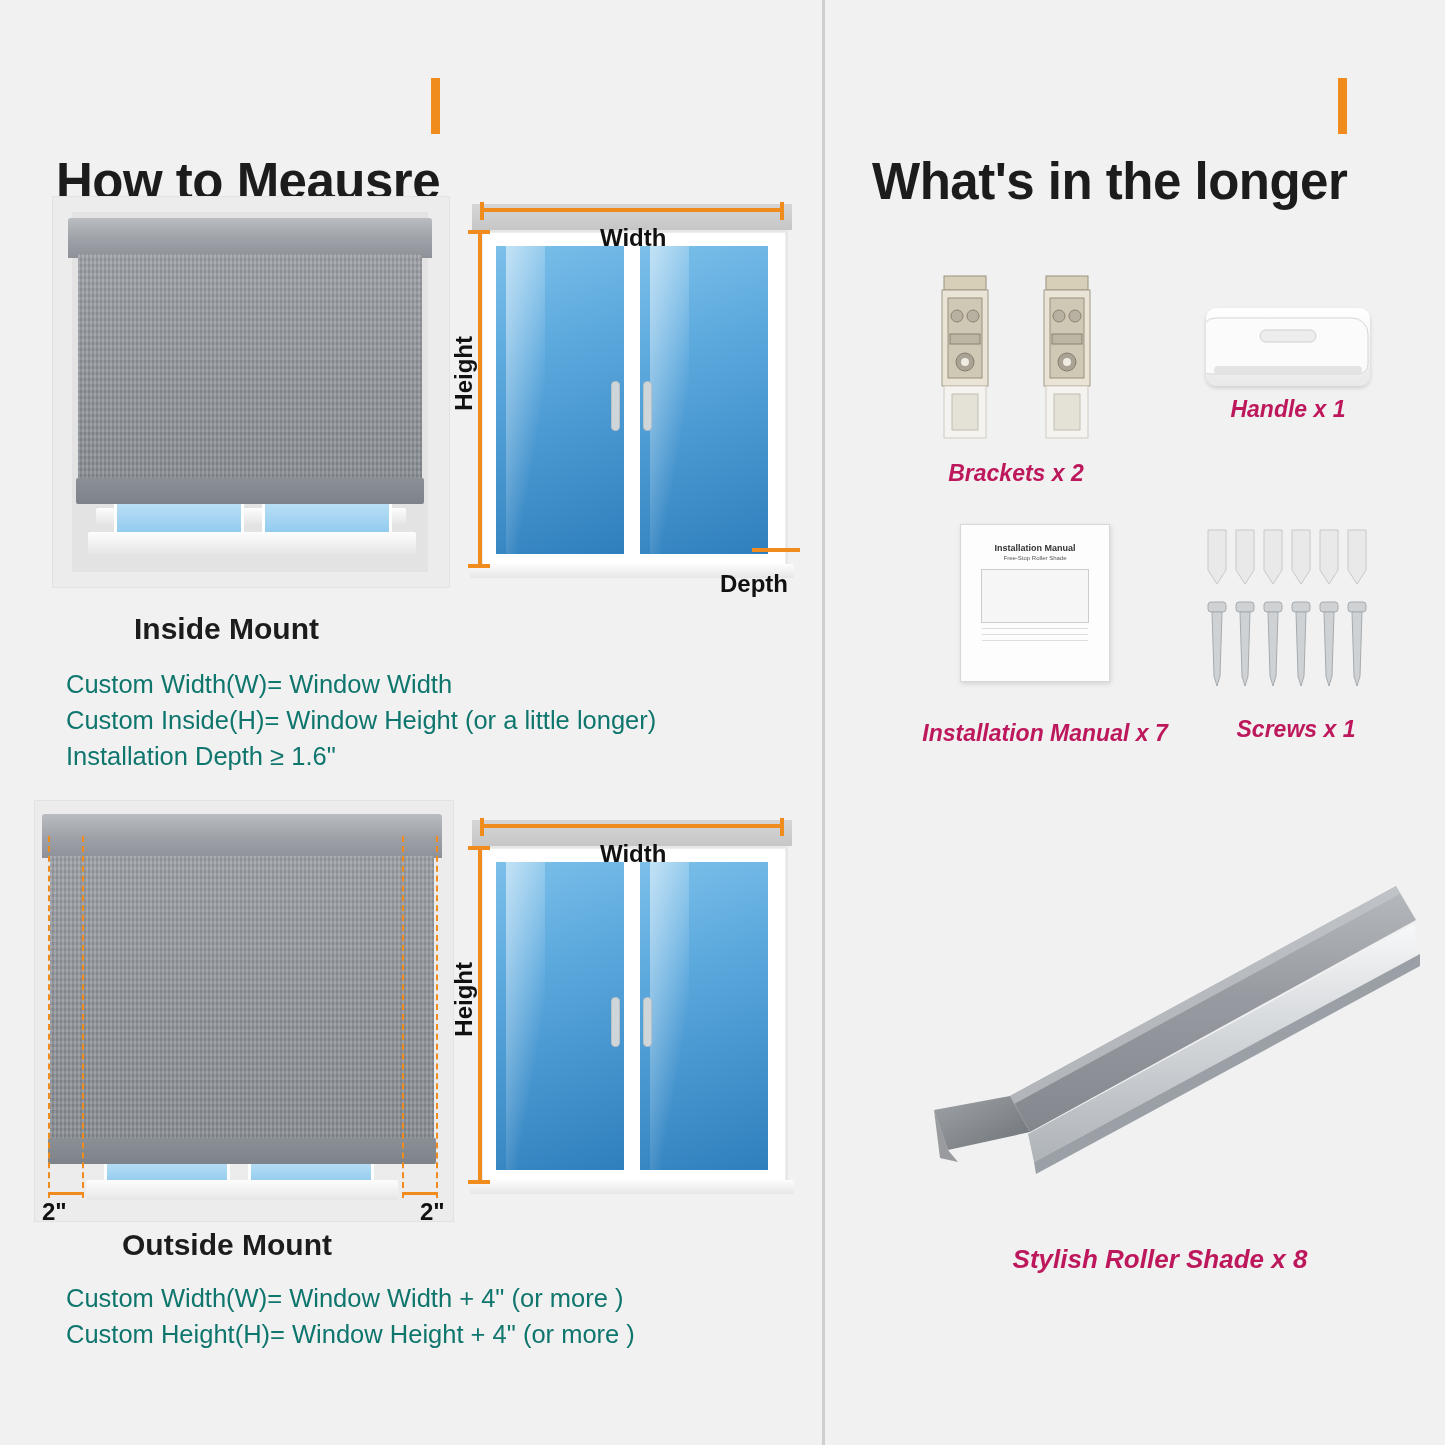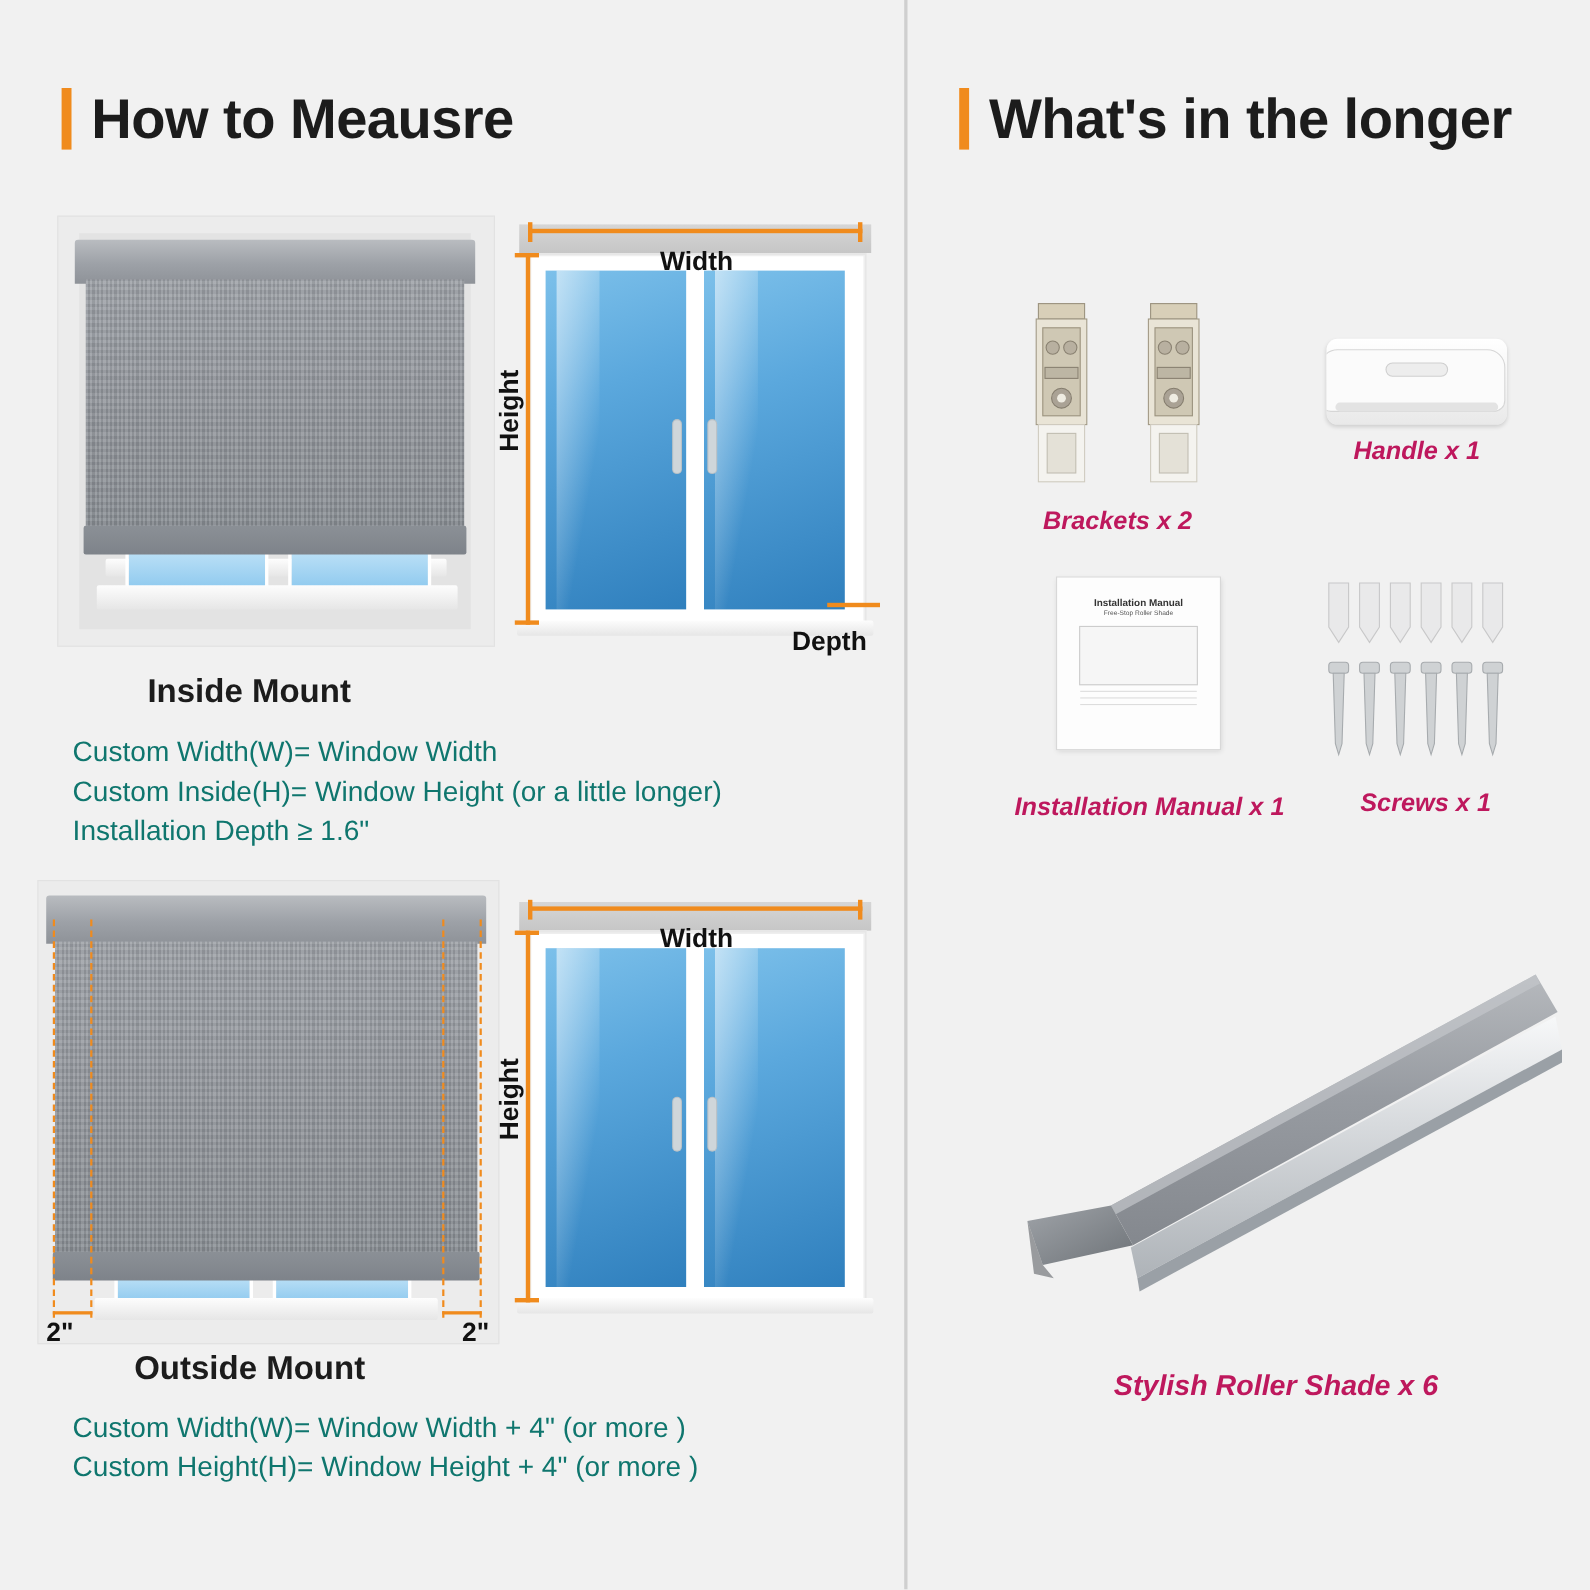--- a/index.html
+++ b/index.html
@@ -7,21 +7,21 @@
     width:1445px;height:1445px;
     background:#f2f2f2;
     font-family:"Liberation Sans",sans-serif;
     color:#1a1a1a;
     overflow:hidden;
   }
   .page{position:relative;width:1445px;height:1445px;background:#f1f1f1;}
   .divider{position:absolute;left:822px;top:0;width:3px;height:1445px;background:#cfcfcf;}
 
   
-  .heading{position:absolute;display:flex;align-items:center;gap:18px;}
+  .heading{position:absolute;display:flex;align-items:flex-end;gap:18px;flex-direction:column;}
   .heading .bar{width:9px;height:56px;background:#f08b1d;}
   .heading .txt{font-size:51px;font-weight:bold;letter-spacing:-0.5px;color:#1c1c1c;}
 
   
   .caption{position:absolute;font-size:30px;font-weight:bold;color:#1c1c1c;}
   .bodyline{position:absolute;font-size:25.5px;color:#0f766e;white-space:nowrap;}
   .pkg-label{position:absolute;font-size:23px;font-weight:bold;font-style:italic;color:#be185d;white-space:nowrap;text-align:center;}
 
   
   .scene{position:absolute;}
@@ -223,21 +223,21 @@
   <div class="pkg-label" style="left:1166px;top:396px;width:244px;">Handle x 1</div>
 
   <div class="manual" style="left:960px;top:524px;width:148px;height:156px;">
     <div class="mtitle">Installation Manual</div>
     <div class="msub">Free-Stop Roller Shade</div>
     <div class="mbox"></div>
     <div class="mline"></div>
     <div class="mline"></div>
     <div class="mline"></div>
   </div>
-  <div class="pkg-label" style="left:900px;top:720px;width:290px;">Installation Manual x 1</div>
+  <div class="pkg-label" style="left:900px;top:720px;width:290px;">Installation Manual x 7</div>
 
   <div class="anchor" style="left:1206px;top:528px;width:180px;height:60px;">
     <svg width="180" height="60" viewBox="0 0 180 60">
       <g fill="#e9e9ea" stroke="#c8c8c9">
         <path d="M2 2 h18 v40 l-9 14 l-9 -14 z"></path>
         <path d="M30 2 h18 v40 l-9 14 l-9 -14 z"></path>
         <path d="M58 2 h18 v40 l-9 14 l-9 -14 z"></path>
         <path d="M86 2 h18 v40 l-9 14 l-9 -14 z"></path>
         <path d="M114 2 h18 v40 l-9 14 l-9 -14 z"></path>
         <path d="M142 2 h18 v40 l-9 14 l-9 -14 z"></path>
@@ -298,15 +298,15 @@
       <path d="M110 238 L496 28 L516 62 L130 274 Z" fill="url(#fab)"></path>
       <path d="M110 238 L496 28 L500 36 L114 246 Z" fill="#c3c6ca" opacity=".7"></path>
 
       <path d="M110 238 L130 274 L48 292 L34 252 Z" fill="url(#cap)"></path>
 
       <path d="M128 276 L514 66 L520 96 L134 304 Z" fill="url(#metal)"></path>
       <path d="M134 304 L520 96 L520 108 L136 316 Z" fill="#9aa0a6"></path>
       <path d="M48 292 L34 252 L40 300 L58 304 Z" fill="#5f6368" opacity=".6"></path>
     </svg>
   </div>
-  <div class="pkg-label" style="left:940px;top:1244px;width:440px;font-size:26px;">Stylish Roller Shade x 6</div>
+  <div class="pkg-label" style="left:940px;top:1244px;width:440px;font-size:26px;">Stylish Roller Shade x 8</div>
 
 </div>
 
 </body></html>

